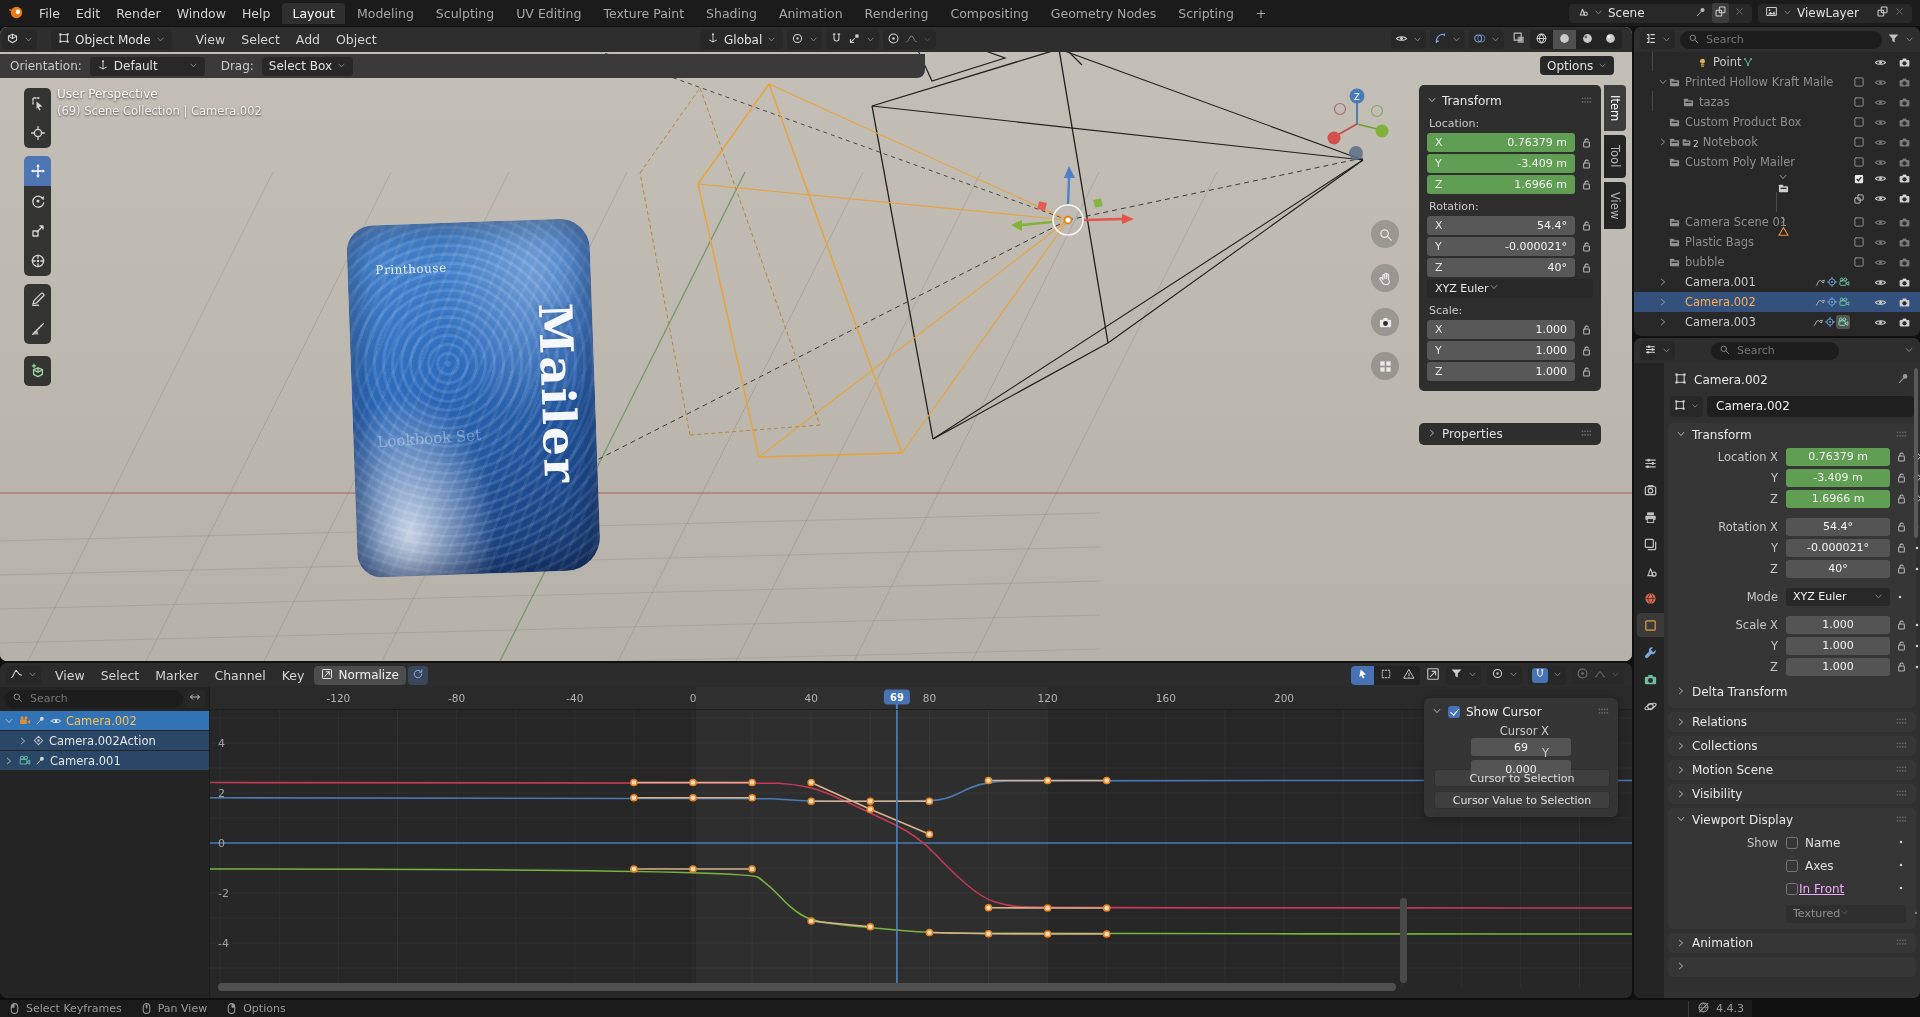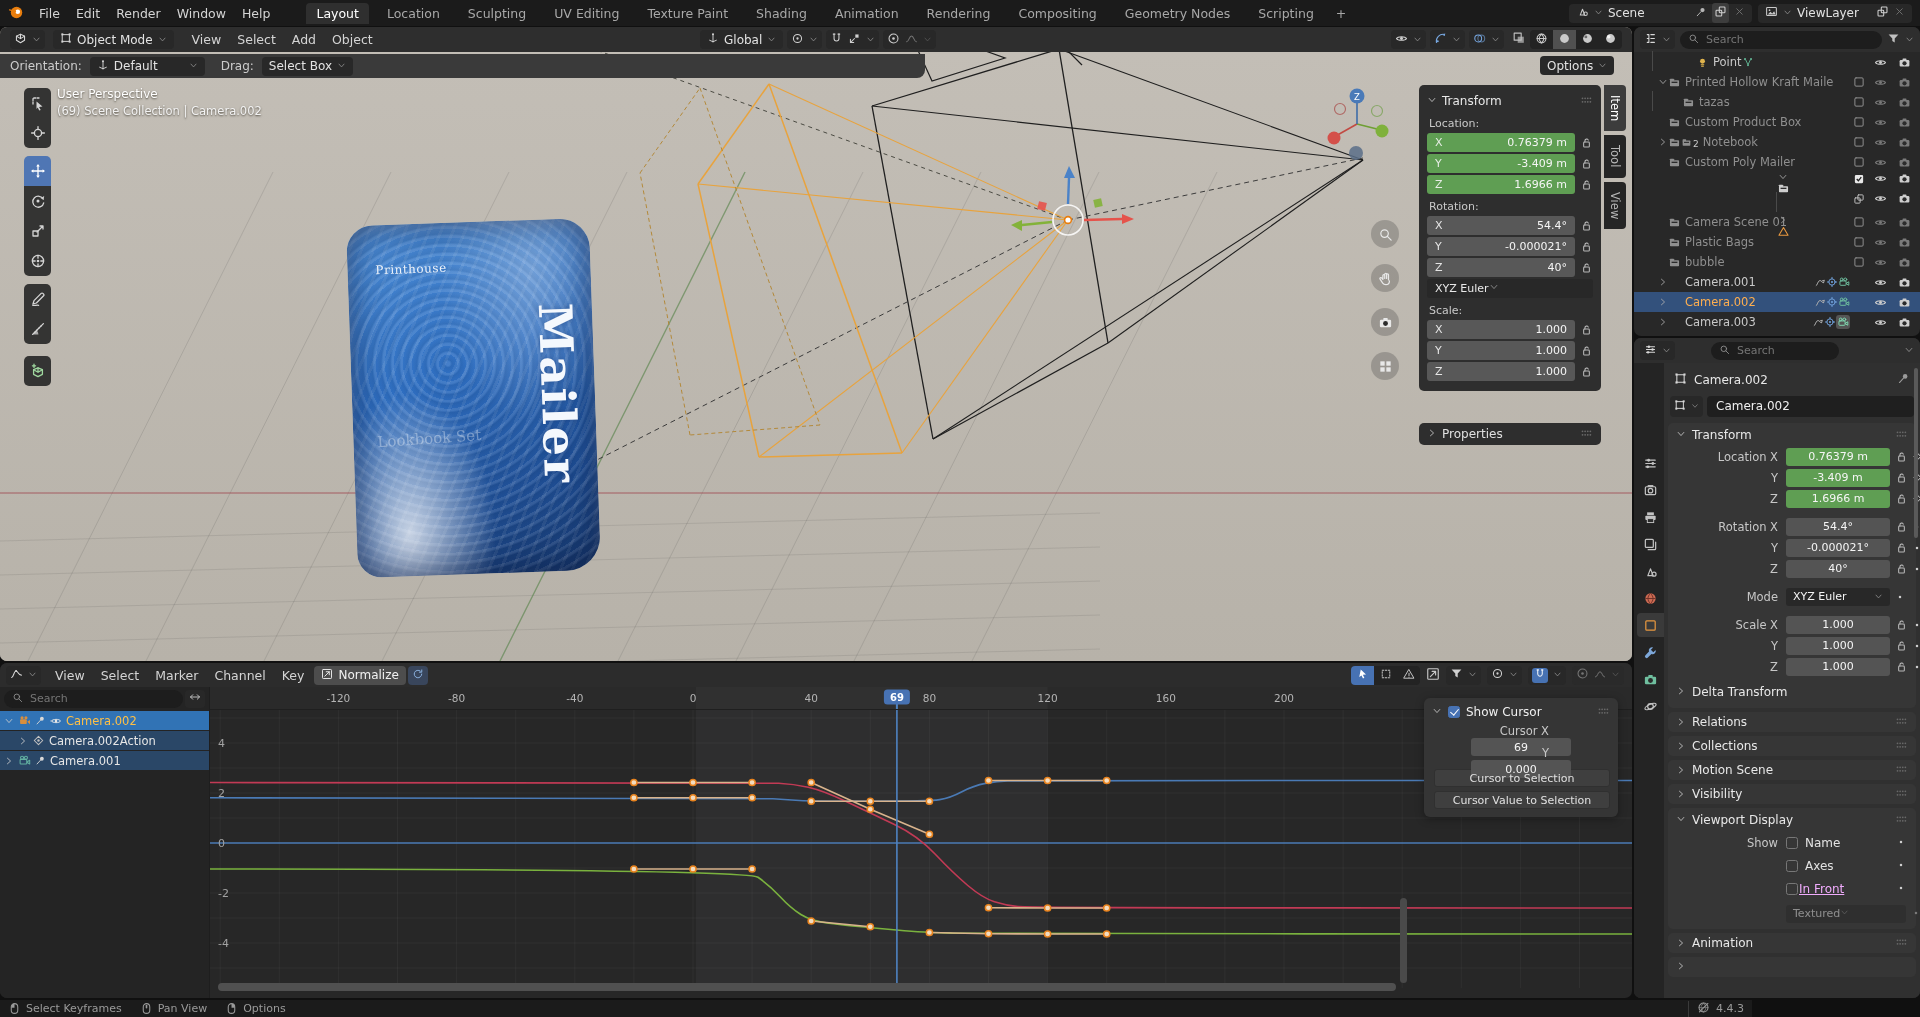--- a/index.html
+++ b/index.html
@@ -22,21 +22,21 @@
   
   .editor{position:absolute;border-radius:7px;overflow:hidden;}
   .viewport{left:0;top:27px;width:1632px;height:634px;background:#bfbab1;}
   .graphed{left:0;top:663px;width:1632px;height:335px;background:#272727;}
   .outliner{left:1634px;top:27px;width:286px;height:309px;background:#282828;}
   .props{left:1634px;top:338px;width:286px;height:660px;background:#303030;}
   .statusbar{position:absolute;left:0;top:1000px;width:1752px;height:17px;background:#1b1b1b;
              display:flex;align-items:center;padding:0 8px;color:#9a9a9a;font-size:11px;gap:18px;}
   
   .vp-header{position:absolute;left:0;top:0;width:100%;height:25px;background:#2e2e2e;
-             display:flex;align-items:center;padding:0 10px;gap:4px;z-index:30;}
+             display:flex;align-items:center;padding:0 2px;gap:10px;z-index:30;}
   .vp-canvas{position:absolute;left:0;top:25px;width:1632px;height:609px;
              background:linear-gradient(#c3beb6,#b7b2a9);}
   #vpSvg{position:absolute;left:0;top:0;}
   .toolsettings{position:absolute;left:0;top:27px;width:925px;height:24px;background:#3a3a3a;
                 border-radius:0 0 8px 0;display:flex;align-items:center;gap:8px;padding:0 10px;
                 z-index:31;color:#cccccc;}
   .options-chip{position:absolute;left:1540px;top:29px;z-index:31;}
   .vp-text{position:absolute;left:57px;top:34px;z-index:20;color:#fff;
            text-shadow:0 1px 2px rgba(60,55,45,.85);font-size:12px;line-height:17px;}
   .vp-text .l2{color:#f2f2f2;font-size:11.5px;}
@@ -177,23 +177,23 @@
           <circle cx="9.2" cy="8.2" r="2.2" fill="#fff"></circle>
           <path d="M1.5 6.5L7 8" class="s" stroke-width="2"></path>
         </svg></span>
     <nav id="topMenus" style="display:flex;">
         <span class="menu">File</span>
         <span class="menu">Edit</span>
         <span class="menu">Render</span>
         <span class="menu">Window</span>
         <span class="menu">Help</span>
       </nav>
-    <div id="workspaces" style="display:flex;margin-left:26px;gap:8px;">
+    <div id="workspaces" style="display:flex;margin-left:2px;gap:2px;">
         <span class="ws active">Layout</span>
-        <span class="ws ">Location</span>
+        <span class="ws ">Modeling</span>
         <span class="ws ">Sculpting</span>
         <span class="ws ">UV Editing</span>
         <span class="ws ">Texture Paint</span>
         <span class="ws ">Shading</span>
         <span class="ws ">Animation</span>
         <span class="ws ">Rendering</span>
         <span class="ws ">Compositing</span>
         <span class="ws ">Geometry Nodes</span>
         <span class="ws ">Scripting</span>
       </div>

